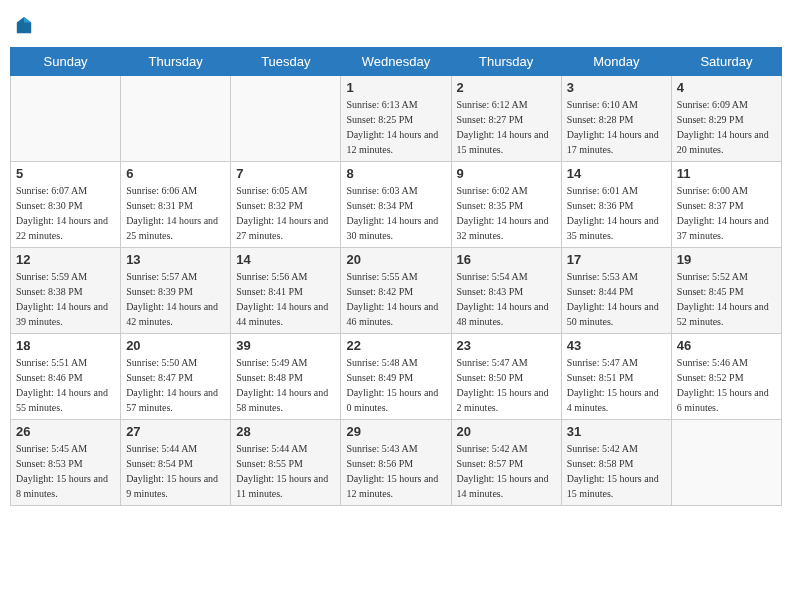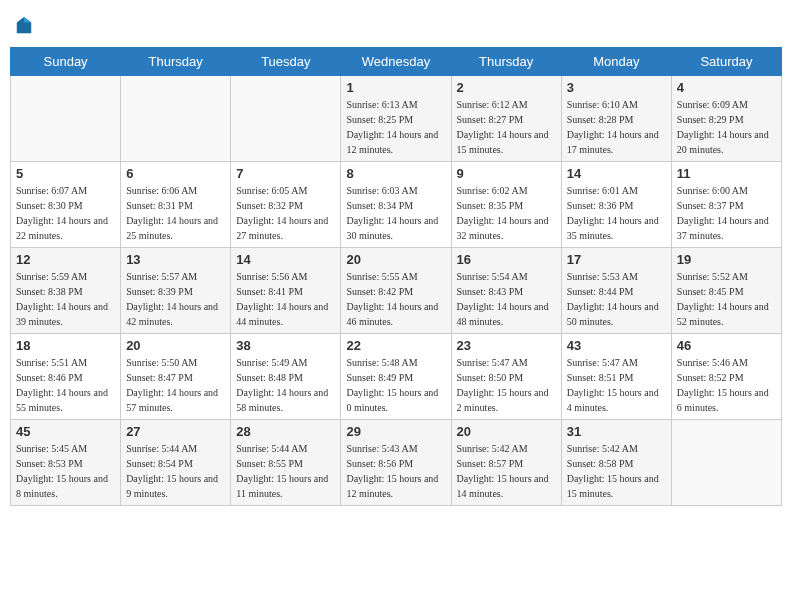--- a/index.html
+++ b/index.html
@@ -222,21 +222,21 @@
       <tr class="row-4">
         <td>
           <span class="day-number">18</span>
           <div class="day-info">Sunrise: 5:51 AM<br>Sunset: 8:46 PM<br>Daylight: 14 hours and 55 minutes.</div>
         </td>
         <td>
           <span class="day-number">20</span>
           <div class="day-info">Sunrise: 5:50 AM<br>Sunset: 8:47 PM<br>Daylight: 14 hours and 57 minutes.</div>
         </td>
         <td>
-          <span class="day-number">38</span>
+          <span class="day-number">39</span>
           <div class="day-info">Sunrise: 5:49 AM<br>Sunset: 8:48 PM<br>Daylight: 14 hours and 58 minutes.</div>
         </td>
         <td>
           <span class="day-number">22</span>
           <div class="day-info">Sunrise: 5:48 AM<br>Sunset: 8:49 PM<br>Daylight: 15 hours and 0 minutes.</div>
         </td>
         <td>
           <span class="day-number">23</span>
           <div class="day-info">Sunrise: 5:47 AM<br>Sunset: 8:50 PM<br>Daylight: 15 hours and 2 minutes.</div>
         </td>
@@ -244,21 +244,21 @@
           <span class="day-number">43</span>
           <div class="day-info">Sunrise: 5:47 AM<br>Sunset: 8:51 PM<br>Daylight: 15 hours and 4 minutes.</div>
         </td>
         <td>
           <span class="day-number">46</span>
           <div class="day-info">Sunrise: 5:46 AM<br>Sunset: 8:52 PM<br>Daylight: 15 hours and 6 minutes.</div>
         </td>
       </tr>
       <tr class="row-5">
         <td>
-          <span class="day-number">45</span>
+          <span class="day-number">26</span>
           <div class="day-info">Sunrise: 5:45 AM<br>Sunset: 8:53 PM<br>Daylight: 15 hours and 8 minutes.</div>
         </td>
         <td>
           <span class="day-number">27</span>
           <div class="day-info">Sunrise: 5:44 AM<br>Sunset: 8:54 PM<br>Daylight: 15 hours and 9 minutes.</div>
         </td>
         <td>
           <span class="day-number">28</span>
           <div class="day-info">Sunrise: 5:44 AM<br>Sunset: 8:55 PM<br>Daylight: 15 hours and 11 minutes.</div>
         </td>

